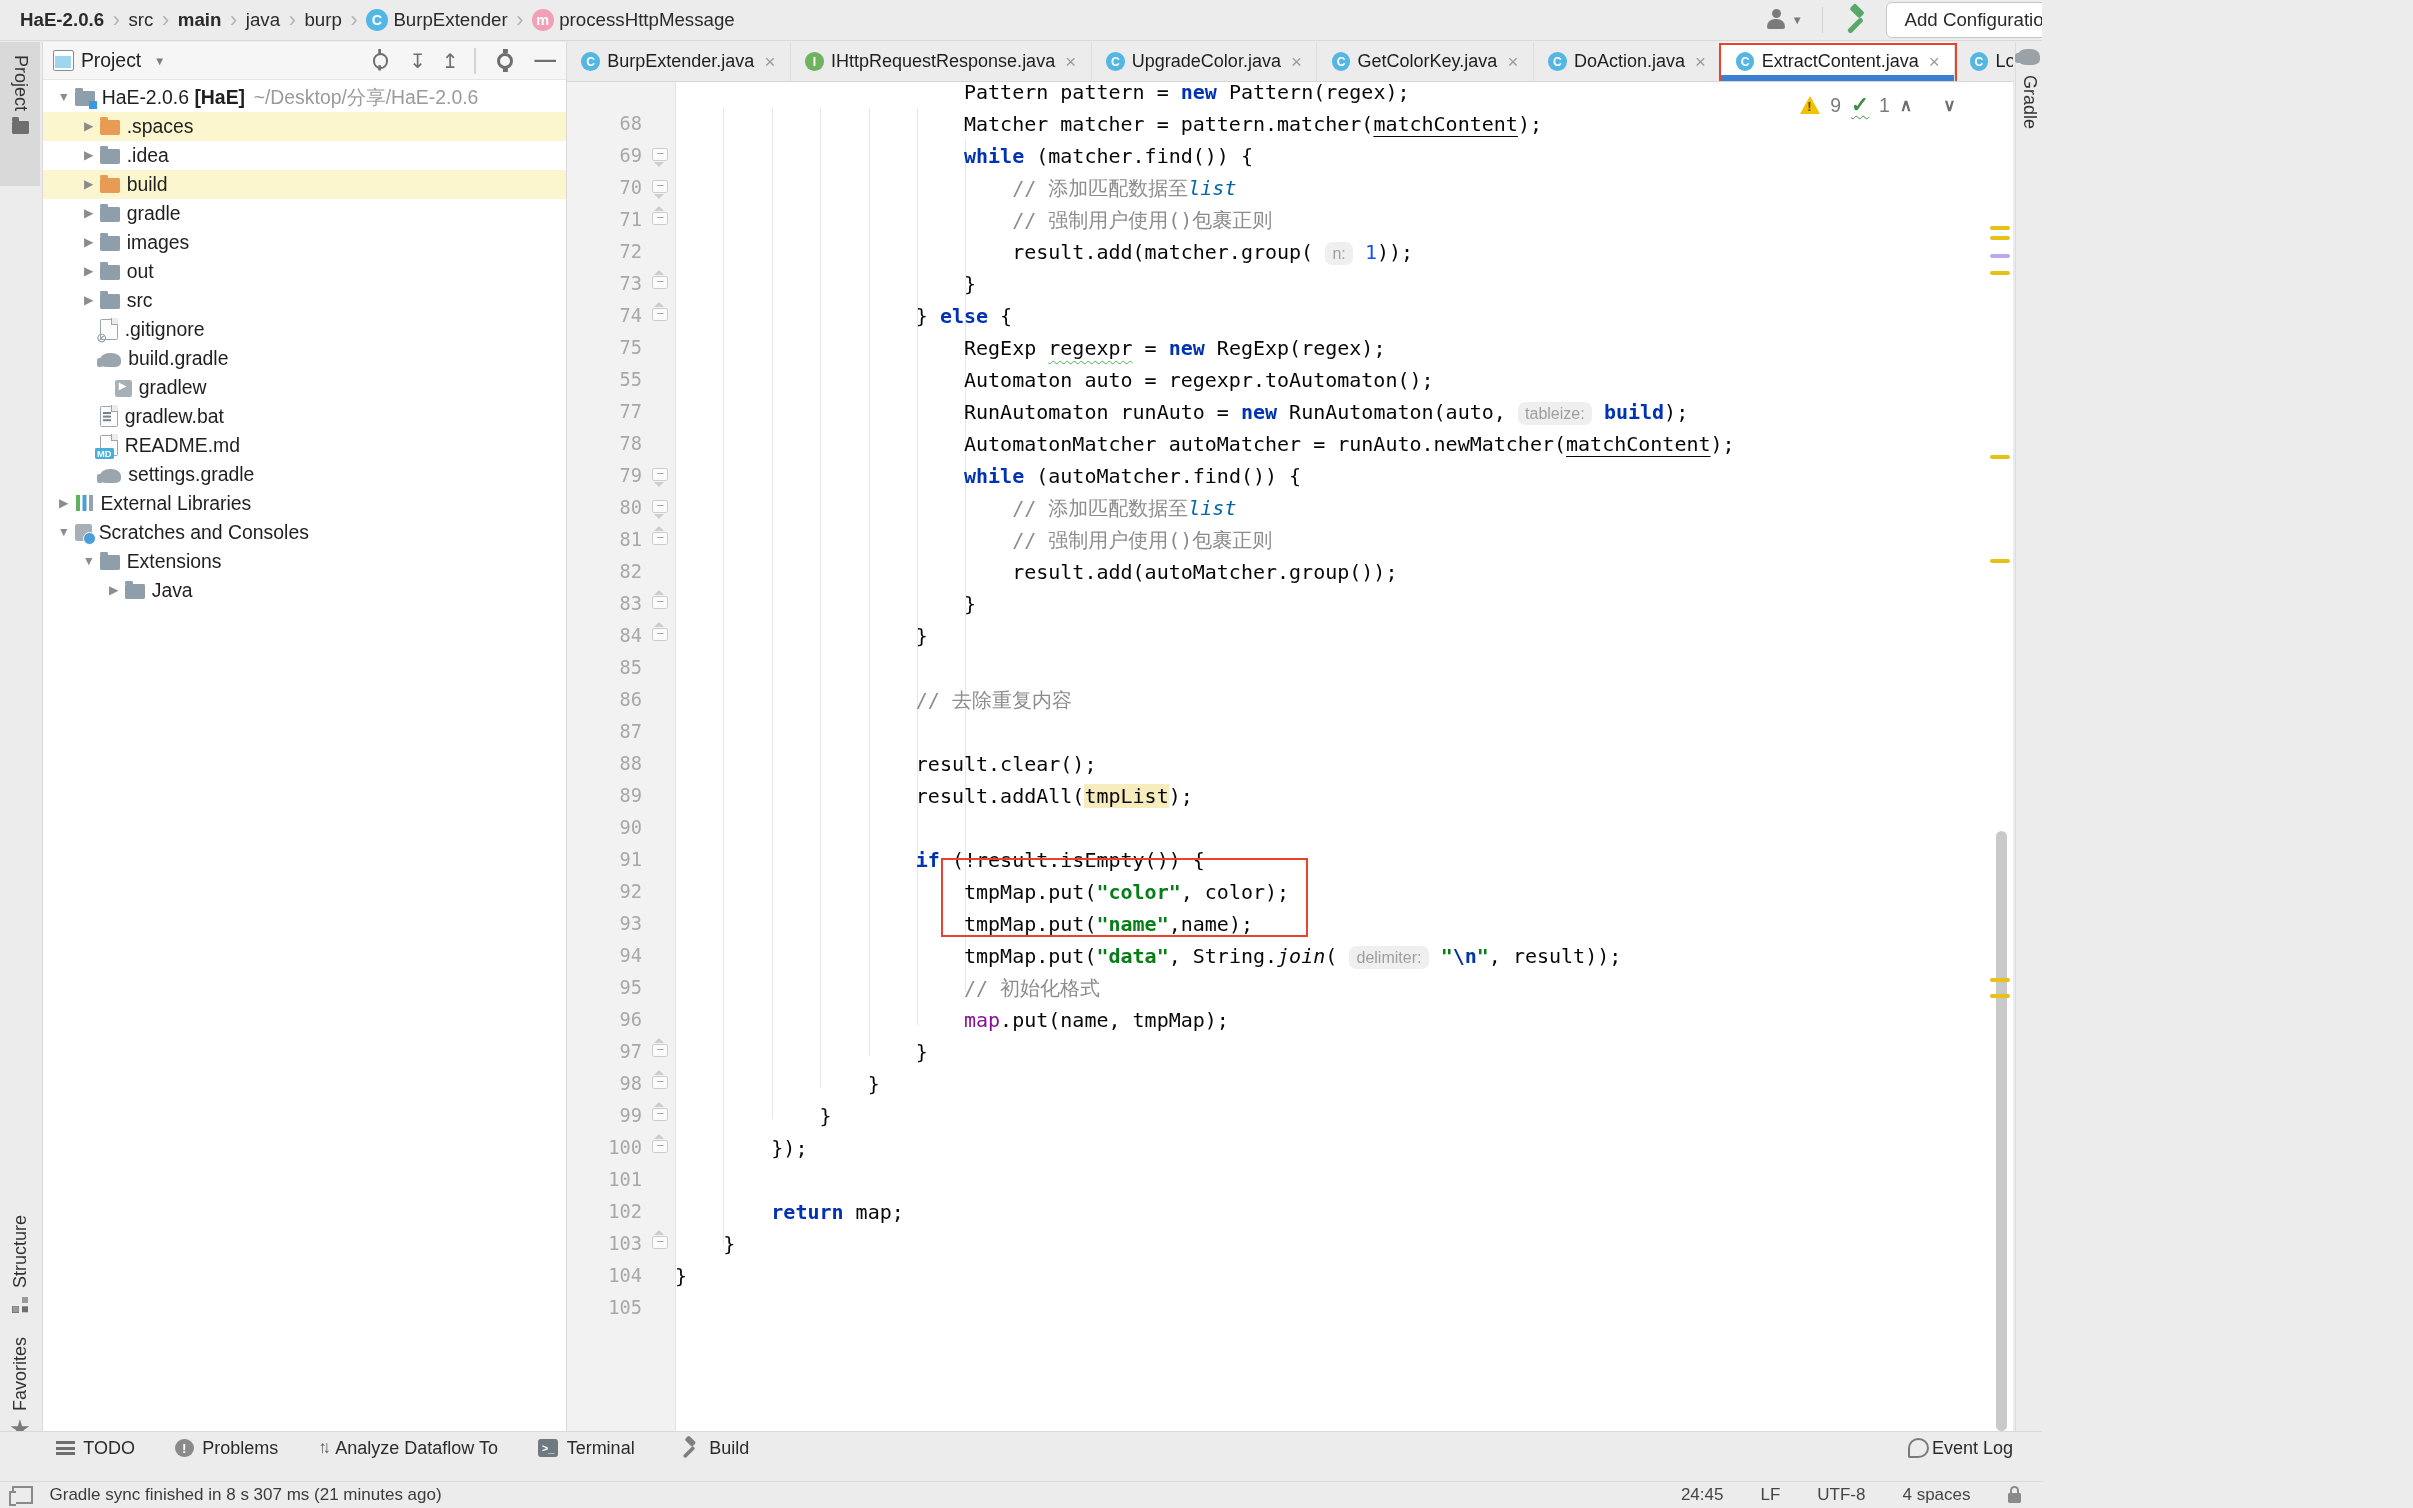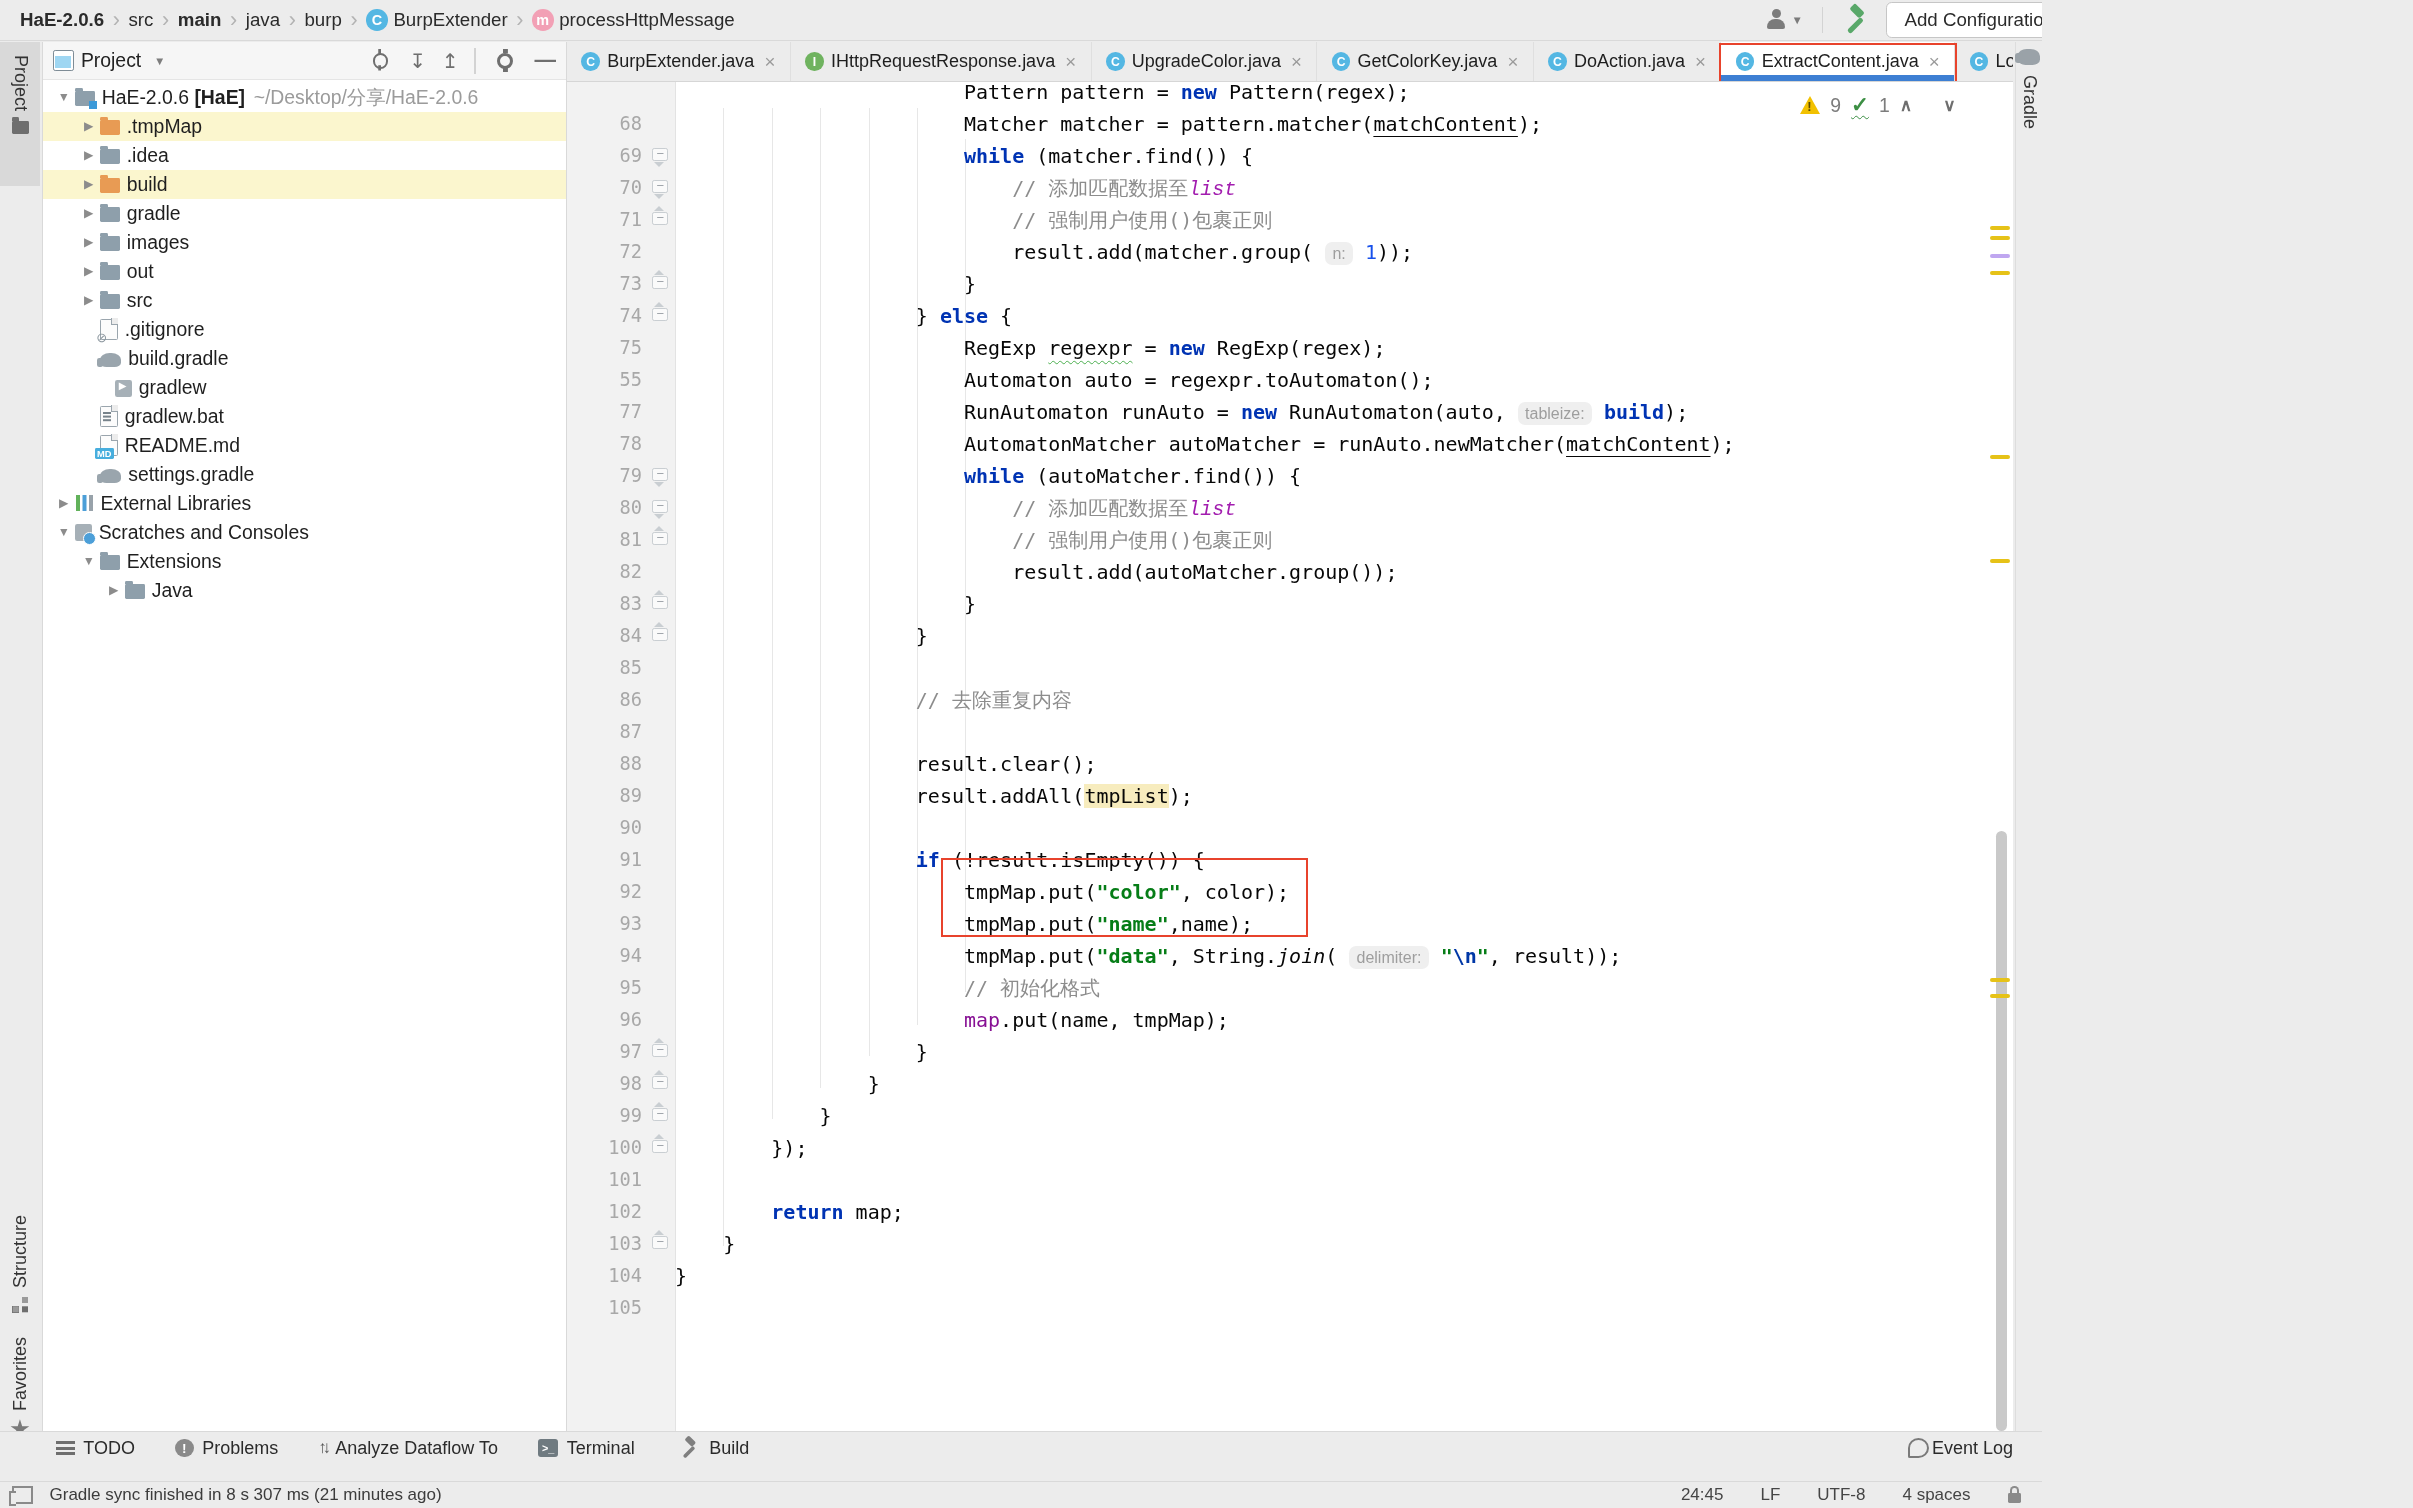--- a/index.html
+++ b/index.html
@@ -114,21 +114,21 @@
   .lfold{width:24.4px;position:relative;flex:0 0 auto;}
   .fold{position:absolute;left:1.4px;top:7.2px;width:14.4px;height:11.5px;border:1.4px solid #C9CED2;background:#FAFAFA;border-radius:2.2px;color:#9AA0A6;font-size:13px;line-height:9.3px;text-align:center;}
   .fold.down::after{content:"";position:absolute;left:1.4px;bottom:-6.5px;border-left:5.7px solid transparent;border-right:5.7px solid transparent;border-top:5.7px solid #C9CED2;}
   .fold.up::after{content:"";position:absolute;left:1.4px;top:-6.5px;border-left:5.7px solid transparent;border-right:5.7px solid transparent;border-bottom:5.7px solid #C9CED2;}
   .ltext{font:20px/32px "DejaVu Sans Mono",monospace;white-space:pre;color:#070707;}
   .tk-k{color:#0033B3;font-weight:bold;}
   .tk-s{color:#067D17;font-weight:bold;}
   .tk-e{color:#0037A6;font-weight:bold;}
   .tk-n{color:#1750EB;}
   .tk-c{color:#8C8C8C;}
-  .tk-ci{color:#a21caf;font-style:italic;font-family:Liberation Mono, monospace;}
+  .tk-ci{color:#0369a1;font-style:italic;}
   .tk-h{font-family:"Liberation Sans",sans-serif;font-size:16px;color:#9E9E9E;background:#EFEFEF;border-radius:7.2px;padding:2.9px 7.2px;}
   .tk-u{text-decoration:underline;text-decoration-thickness:1.4px;text-underline-offset:5px;}
   .tk-w{text-decoration:underline wavy #4CAF50;text-decoration-thickness:1.4px;text-underline-offset:5px;}
   .tk-f{color:#871094;}
   .tk-i{font-style:italic;}
   .tk-hl{background:#F7ECBE;}
   .iguide{position:absolute;width:1.4px;background:#E7E7E7;}
   .code-annotation{position:absolute;left:374px;top:776px;width:363px;height:75px;border:2.9px solid #E8432C;pointer-events:none;z-index:4;}
   
   .inspections{position:absolute;top:10px;right:50px;display:flex;align-items:center;gap:10px;font-size:19.4px;color:#7C7C7C;}
@@ -258,21 +258,21 @@
         <div class="tree-row" style="padding-left: 10px;">
           <span class="t-arrow">▼</span>
           <span class="tico f-folder root"></span>
           <span class="t-label">HaE-2.0.6</span>
           <span class="t-tag">&nbsp;[HaE]</span>
           <span class="t-path">~/Desktop/分享/HaE-2.0.6</span>
         </div>
         <div class="tree-row hl" style="padding-left: 35px;">
           <span class="t-arrow">▶</span>
           <span class="tico f-folder excl"></span>
-          <span class="t-label">.tmpMap</span>
+          <span class="t-label">.spaces</span>
         </div>
         <div class="tree-row" style="padding-left: 35px;">
           <span class="t-arrow">▶</span>
           <span class="tico f-folder"></span>
           <span class="t-label">.idea</span>
         </div>
         <div class="tree-row hl" style="padding-left: 35px;">
           <span class="t-arrow">▶</span>
           <span class="tico f-folder excl"></span>
           <span class="t-label">build</span>

